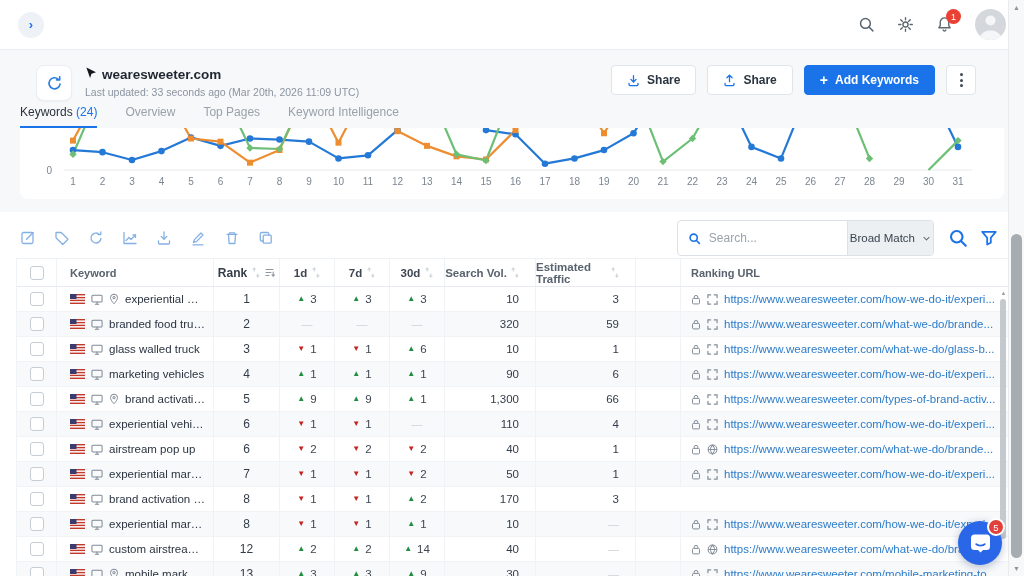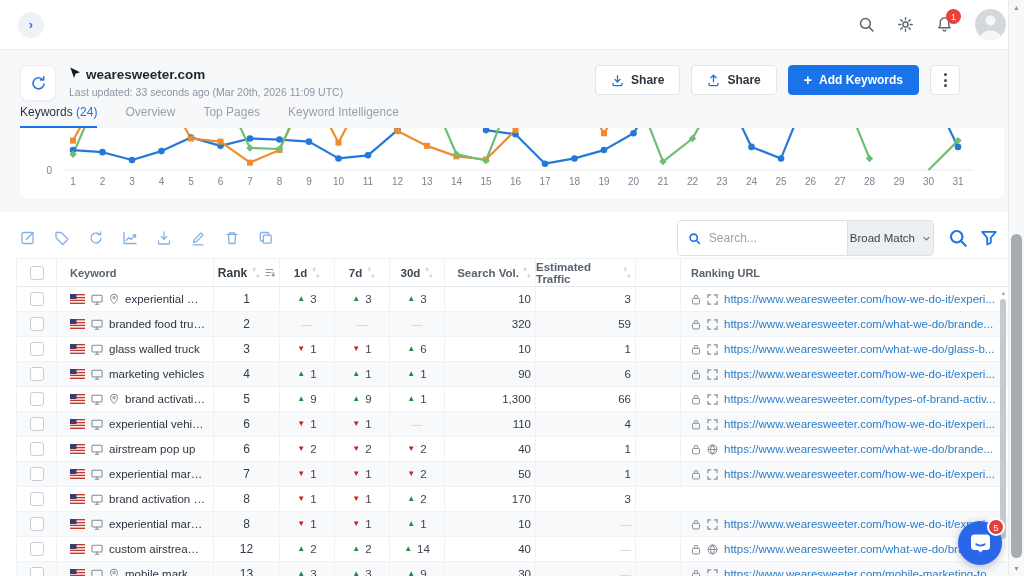--- a/index.html
+++ b/index.html
@@ -11,21 +11,21 @@
   .collapse-btn{width:26px;height:26px;border-radius:50%;background:#eef1f5;color:#1a73e8;display:flex;align-items:center;justify-content:center;font-size:13px;font-weight:bold;cursor:pointer;margin-right:16px}
   .logo{display:flex;align-items:center;gap:5px}
   .logo-text{font-size:15px;font-weight:bold;color:#232a33;letter-spacing:-.2px}
   .tb-right{margin-left:auto;display:flex;align-items:center;gap:22px;color:#5c6670}
   .tb-ic{width:17px;height:17px;display:flex;cursor:pointer}
   .bell-wrap{position:relative}
   .badge{position:absolute;top:-7px;right:-8px;min-width:15px;height:15px;border-radius:8px;background:#e94235;color:#fff;font-size:9px;display:flex;align-items:center;justify-content:center;padding:0 3px}
   .avatar{width:31px;height:31px;border-radius:50%;background:#d4d8dd;overflow:hidden;display:flex;align-items:flex-end;justify-content:center;cursor:pointer}
 
   
-  #domain-header{position:absolute;top:50px;left:0;width:980px;padding:15px 20px 0;display:flex;align-items:flex-start;gap:13px}
+  #domain-header{position:absolute;top:50px;left:16px;width:980px;padding:15px 20px 0;display:flex;align-items:flex-start;gap:13px}
   .refresh-tile{width:36px;height:36px;background:#fff;border:1px solid #eceef2;border-radius:8px;display:flex;align-items:center;justify-content:center;color:#2b7de0;cursor:pointer;box-shadow:0 1px 2px rgba(20,30,50,.04)}
   .dh-titles{display:flex;flex-direction:column;gap:3px}
   .dh-row{display:flex;align-items:center;gap:6px}
   .domain-name{font-size:13.5px;font-weight:bold;color:#1f2630}
   .dh-sub{font-size:10.5px;color:#8b94a1}
   .dh-actions{margin-left:auto;display:flex;align-items:center;gap:11px}
   .btn{height:30px;border:1px solid #e1e5ea;background:#fff;border-radius:4px;display:flex;align-items:center;gap:7px;padding:0 15px;font-size:12px;font-weight:bold;color:#2b3542;cursor:pointer}
   .btn .bic{color:#1a73e8;display:flex}
   .btn.primary{background:#1a73e8;border-color:#1a73e8;color:#fff}
   .kebab{width:30px;height:30px;border:1px solid #e1e5ea;background:#fff;border-radius:4px;display:flex;flex-direction:column;align-items:center;justify-content:center;gap:2.5px;cursor:pointer}
@@ -67,21 +67,21 @@
   .c-kw{gap:6px;padding:0 8px 0 13px}
   .ktext{font-size:11.5px;color:#2b3440;white-space:nowrap;overflow:hidden;text-overflow:ellipsis;cursor:pointer}
   .kicon{display:flex;color:#7d8893;flex:none}
   .flagbox{flex:none;display:flex}
   .c-rank{justify-content:center;font-size:12px;color:#333c48}
   .c-chg{justify-content:center;gap:5px;font-size:11.5px;color:#3d4652}
   .arr{font-size:8px;line-height:1}
   .arr.up{color:#1e8e3e}
   .arr.down{color:#c5221f}
   .dash{color:#ccd2d8;font-size:11px}
-  .c-num{justify-content:flex-end;padding-right:4px;font-size:11.5px;color:#333c48}
+  .c-num{justify-content:flex-end;padding-right:16px;font-size:11.5px;color:#333c48}
   .c-num.h-cell{color:#59636e}
   .c-url{gap:6px;padding:0 6px 0 10px}
   .uicon{display:flex;color:#848d98;flex:none;cursor:pointer}
   .ulink{font-size:11.5px;color:#2d7cc9;white-space:nowrap;overflow:hidden;text-overflow:ellipsis;text-decoration:none;cursor:pointer}
   .h-kw{padding-left:13px}
   .h-url{padding-left:10px}
   .sorti{flex:none}
 
   
   #main-scrollbar{position:absolute;top:0;right:0;width:16px;height:576px;background:#f7f8f9;border-left:1px solid #e9ebed;z-index:8}

